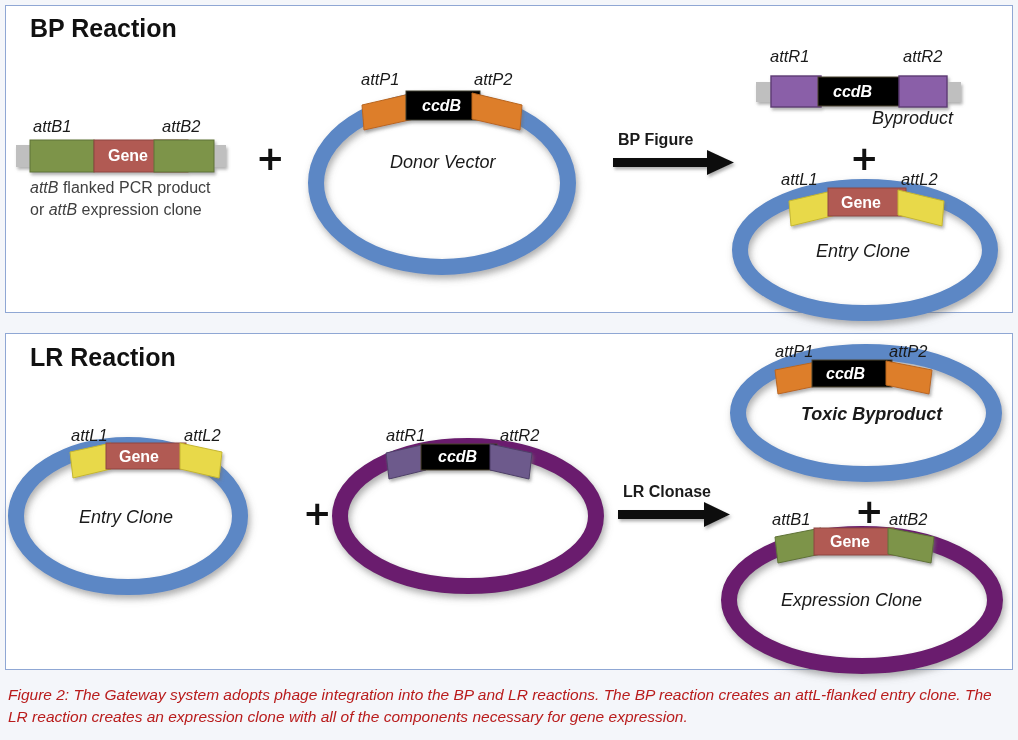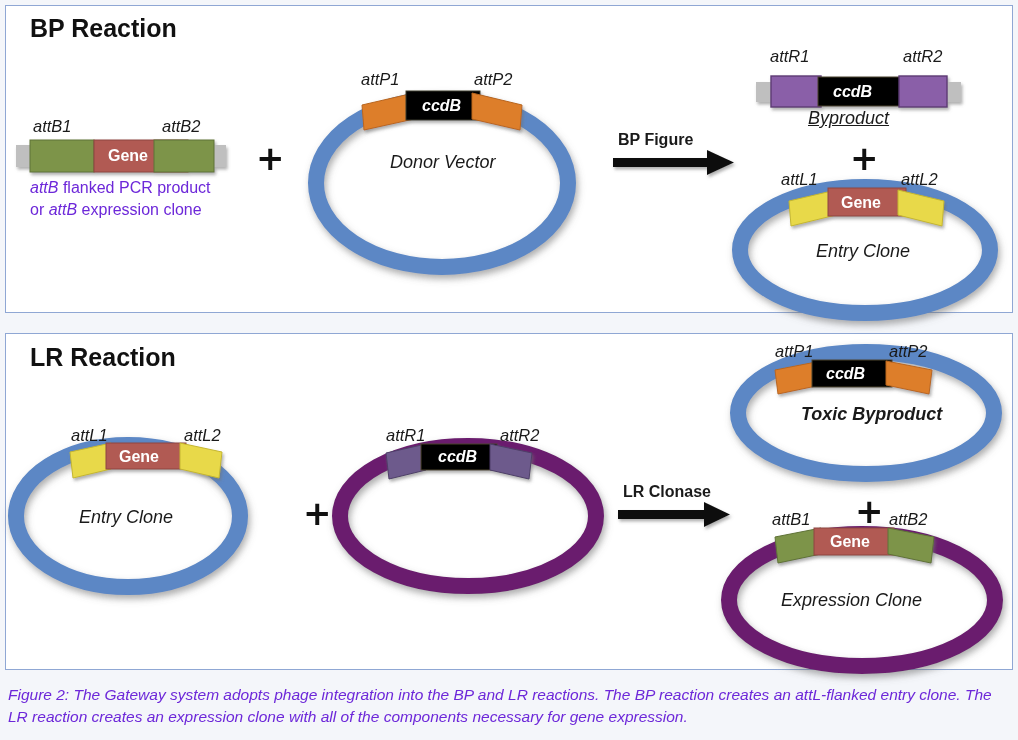--- a/index.html
+++ b/index.html
@@ -53,32 +53,32 @@
     position:absolute;
     font-weight:bold;
     white-space:nowrap;
   }
   .gene-txt{color:#ffffff;font-size:16px;}
   .ccdb-txt{color:#ffffff;font-size:16px;font-style:italic;}
   .descr{
     position:absolute;
     font-size:16px;
     line-height:1.35;
-    color:#6d28d9;
+    color:#404040;
     white-space:nowrap;
   }
   .descr i{font-style:italic;}
 
   .caption{
     position:absolute;
     left:8px;top:684px;width:1000px;
     font-size:15.5px;
     font-style:italic;
     line-height:1.45;
-    color:#6d28d9;
+    color:#b91c1c;
   }
 </style>
 </head>
 <body>
 
 <div class="stage">
 
   <div class="panel" id="bp-panel"></div>
   <div class="panel" id="lr-panel"></div>
 
@@ -188,21 +188,21 @@
   <div class="lbl att" style="left:361px;top:70px;">attP1</div>
   <div class="lbl att" style="left:474px;top:70px;">attP2</div>
   <div class="boxlabel ccdb-txt" style="left:422px;top:97px;">ccdB</div>
   <div class="lbl vecname" style="left:390px;top:152px;">Donor Vector</div>
 
   <div class="lbl enzyme" style="left:618px;top:131px;">BP Figure</div>
 
   <div class="lbl att" style="left:770px;top:47px;">attR1</div>
   <div class="lbl att" style="left:903px;top:47px;">attR2</div>
   <div class="boxlabel ccdb-txt" style="left:833px;top:83px;">ccdB</div>
-  <div class="lbl vecname" style="left:808px;top:108px;text-decoration:underline;">Byproduct</div>
+  <div class="lbl vecname" style="left:872px;top:108px;">Byproduct</div>
 
   <div class="plus" style="left:850px;top:141px;">+</div>
 
   <div class="lbl att" style="left:781px;top:170px;">attL1</div>
   <div class="lbl att" style="left:901px;top:170px;">attL2</div>
   <div class="boxlabel gene-txt" style="left:841px;top:194px;">Gene</div>
   <div class="lbl vecname" style="left:816px;top:241px;">Entry Clone</div>
 
   <div class="panel-title" style="left:30px;top:343px;text-align:right;">LR Reaction</div>
 

